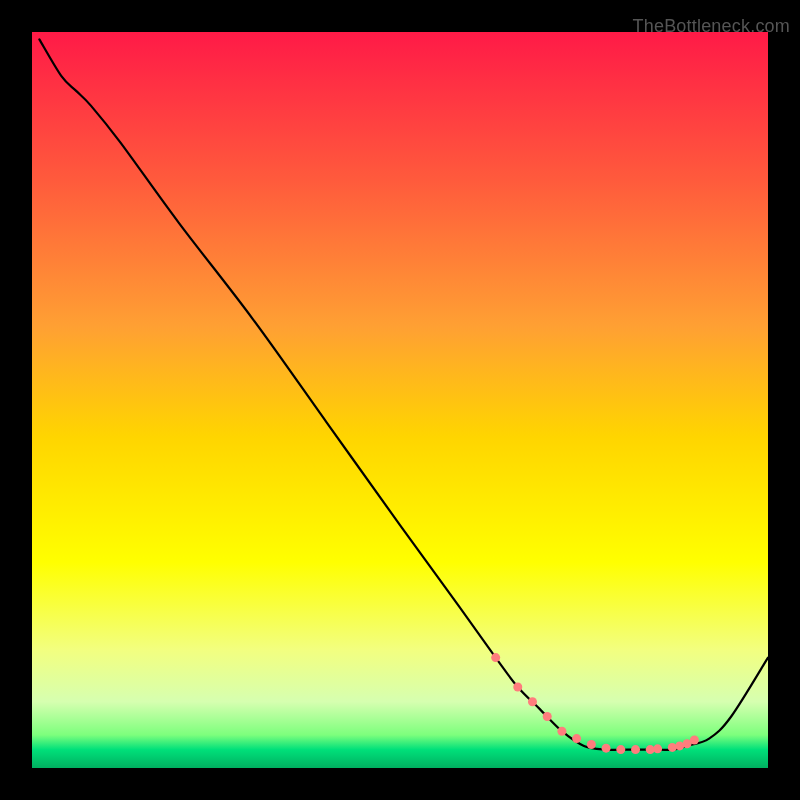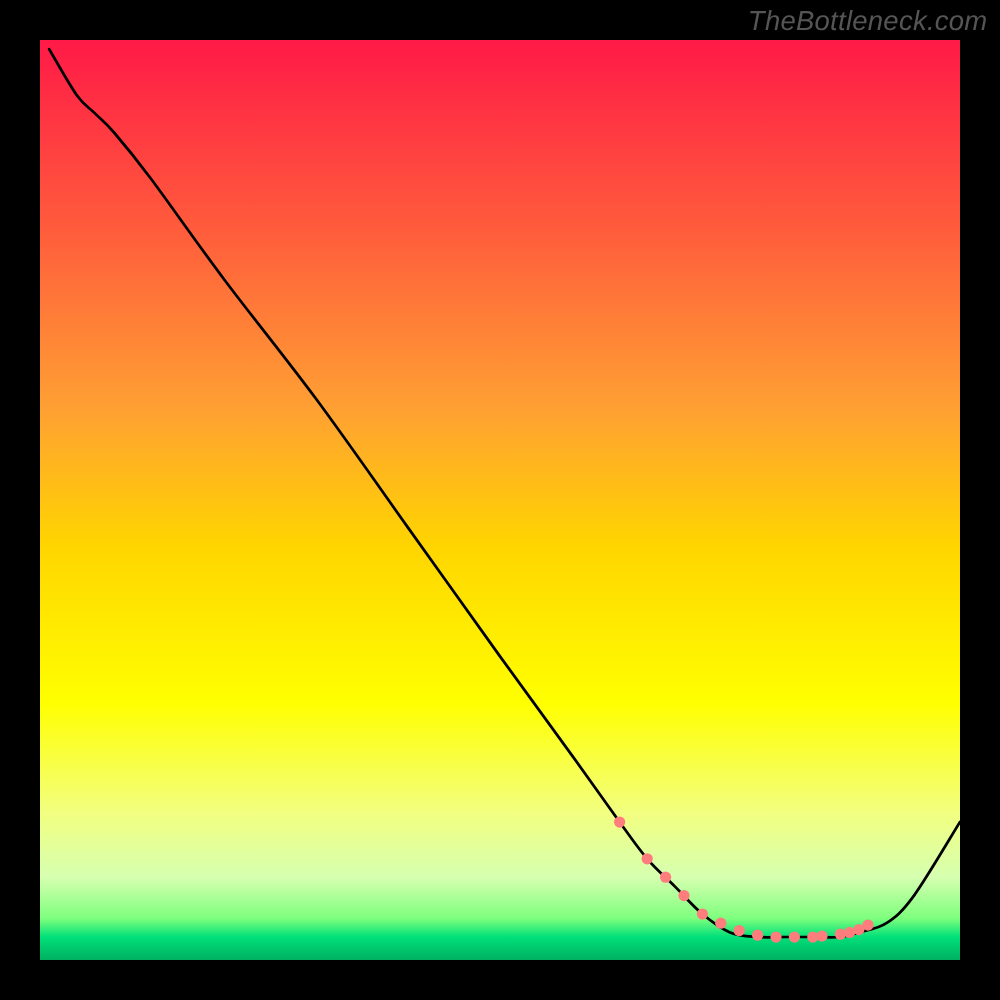--- a/index.html
+++ b/index.html
@@ -11,28 +11,27 @@
     font-family: Arial, Helvetica, sans-serif;
     position: relative;
     overflow: hidden;
   }
   .frame {
     position: absolute;
     inset: 0;
   }
   .watermark {
     position: absolute;
-    top: 4px;
+    top: 16px;
     right: 10px;
     color: #555;
-    font-size: 22px;
+    font-size: 18px;
     font-weight: 400;
     letter-spacing: 0.2px;
     z-index: 10;
-    font-style: italic;
   }
   .plot-area {
     position: absolute;
     left: 32px;
     top: 32px;
     width: 736px;
     height: 736px;
   }
 </style>
 </head>

